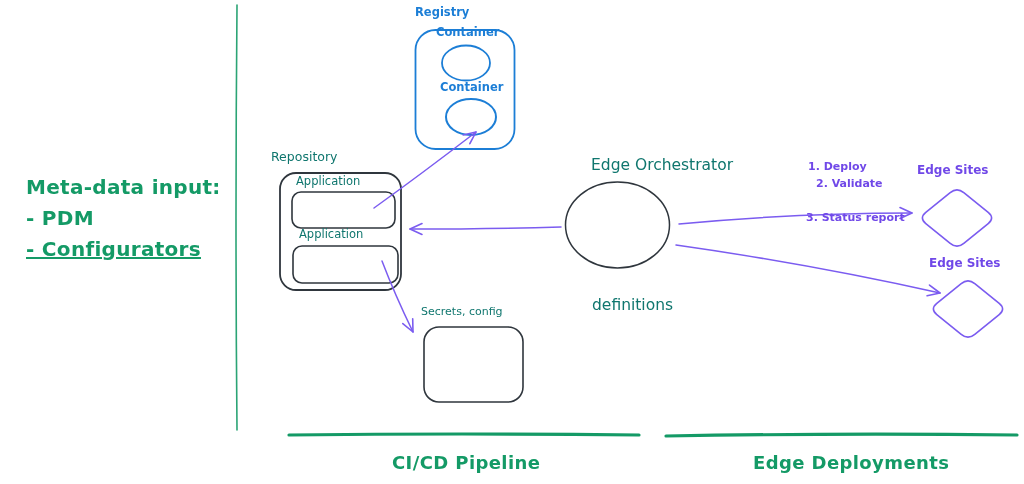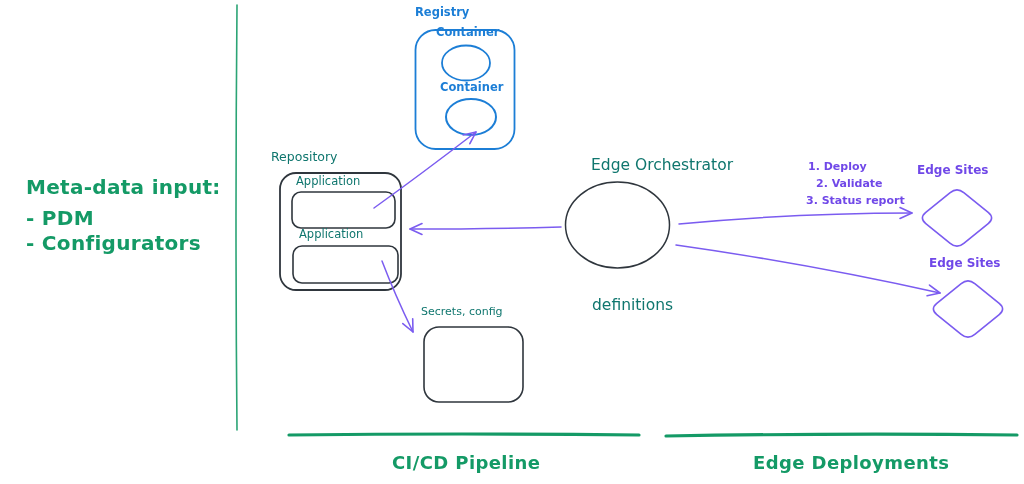--- a/index.html
+++ b/index.html
@@ -58,38 +58,38 @@
     <path d="M382,261 Q395,295 413,332" fill="none" stroke="#7b5cf0" stroke-width="1.5" stroke-linecap="round" marker-end="url(#arrowhead)"></path>
     <path d="M679,224 Q795,213 912,213" fill="none" stroke="#7b5cf0" stroke-width="1.5" stroke-linecap="round" marker-end="url(#arrowhead)"></path>
     <path d="M676,245 Q810,264 940,293" fill="none" stroke="#7b5cf0" stroke-width="1.5" stroke-linecap="round" marker-end="url(#arrowhead)"></path>
 
     <path d="M289,435 Q460,433 639,435" fill="none" stroke="#149a66" stroke-width="3.2" stroke-linecap="round"></path>
     <path d="M666,436 Q840,433 1017,435" fill="none" stroke="#149a66" stroke-width="3.2" stroke-linecap="round"></path>
   </svg>
 
   <div class="lbl green meta-line" style="left:6px;top:176px;">Meta-data input:</div>
   <div class="lbl green meta-line" style="left:6px;top:207px;">- PDM</div>
-  <div class="lbl green meta-line" style="left:6px;top:232px;">- Configurators</div>
+  <div class="lbl green meta-line" style="left:6px;top:238px;text-decoration:underline;">- Configurators</div>
 
   <div class="lbl blue small" style="left:415px;top:6px;">Registry</div>
   <div class="lbl blue small" style="left:436px;top:26px;">Container</div>
   <div class="lbl blue small" style="left:440px;top:81px;">Container</div>
 
   <div class="lbl ink" style="left:271px;top:150px;font-size:12.5px;">Repository</div>
   <div class="lbl ink small" style="left:296px;top:175px;">Application</div>
   <div class="lbl ink small" style="left:299px;top:228px;">Application</div>
 
   <div class="lbl ink tiny" style="left:421px;top:306px;">Secrets, config</div>
 
   <div class="lbl ink mid" style="left:575px;top:157px;">Edge Orchestrator</div>
   <div class="lbl ink mid" style="left:576px;top:297px;">definitions</div>
 
   <div class="lbl purple tiny" style="left:808px;top:161px;">1. Deploy</div>
   <div class="lbl purple tiny" style="left:816px;top:178px;">2. Validate</div>
-  <div class="lbl purple tiny" style="left:806px;top:195px;">3. Status report</div>
+  <div class="lbl purple tiny" style="left:806px;top:212px;">3. Status report</div>
 
   <div class="lbl purple" style="left:917px;top:164px;font-size:12px;">Edge Sites</div>
   <div class="lbl purple" style="left:929px;top:257px;font-size:12px;">Edge Sites</div>
 
   <div class="lbl green section-label" style="left:753px;top:453px;">Edge Deployments</div>
   <div class="lbl green section-label" style="left:392px;top:453px;">CI/CD Pipeline</div>
 
 </div>
 
 </body></html>

